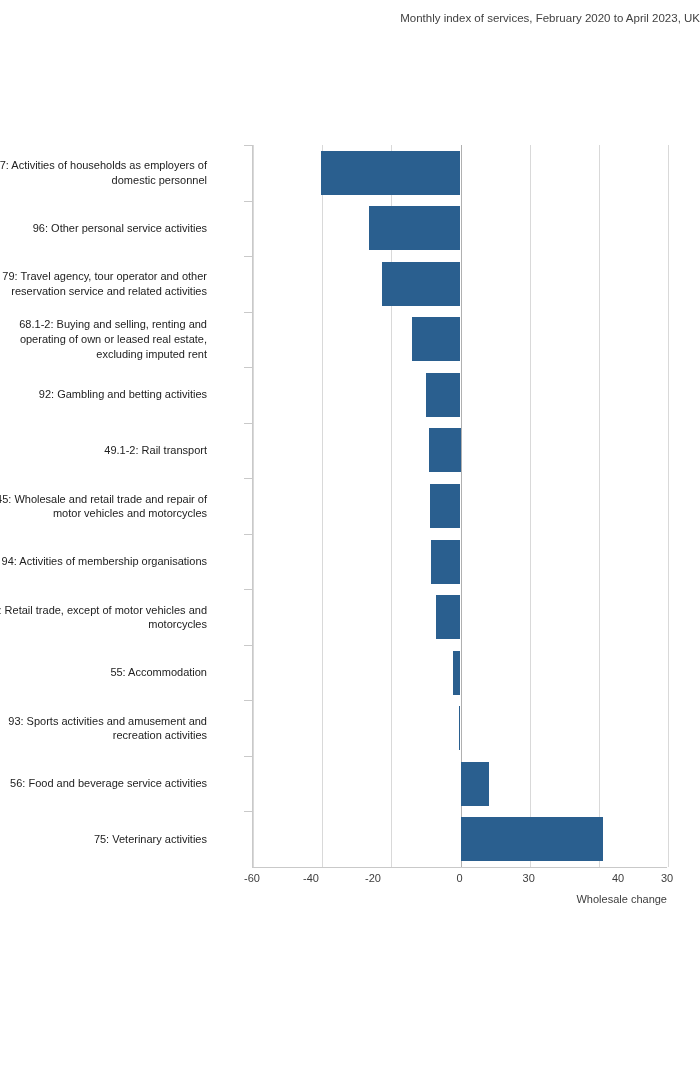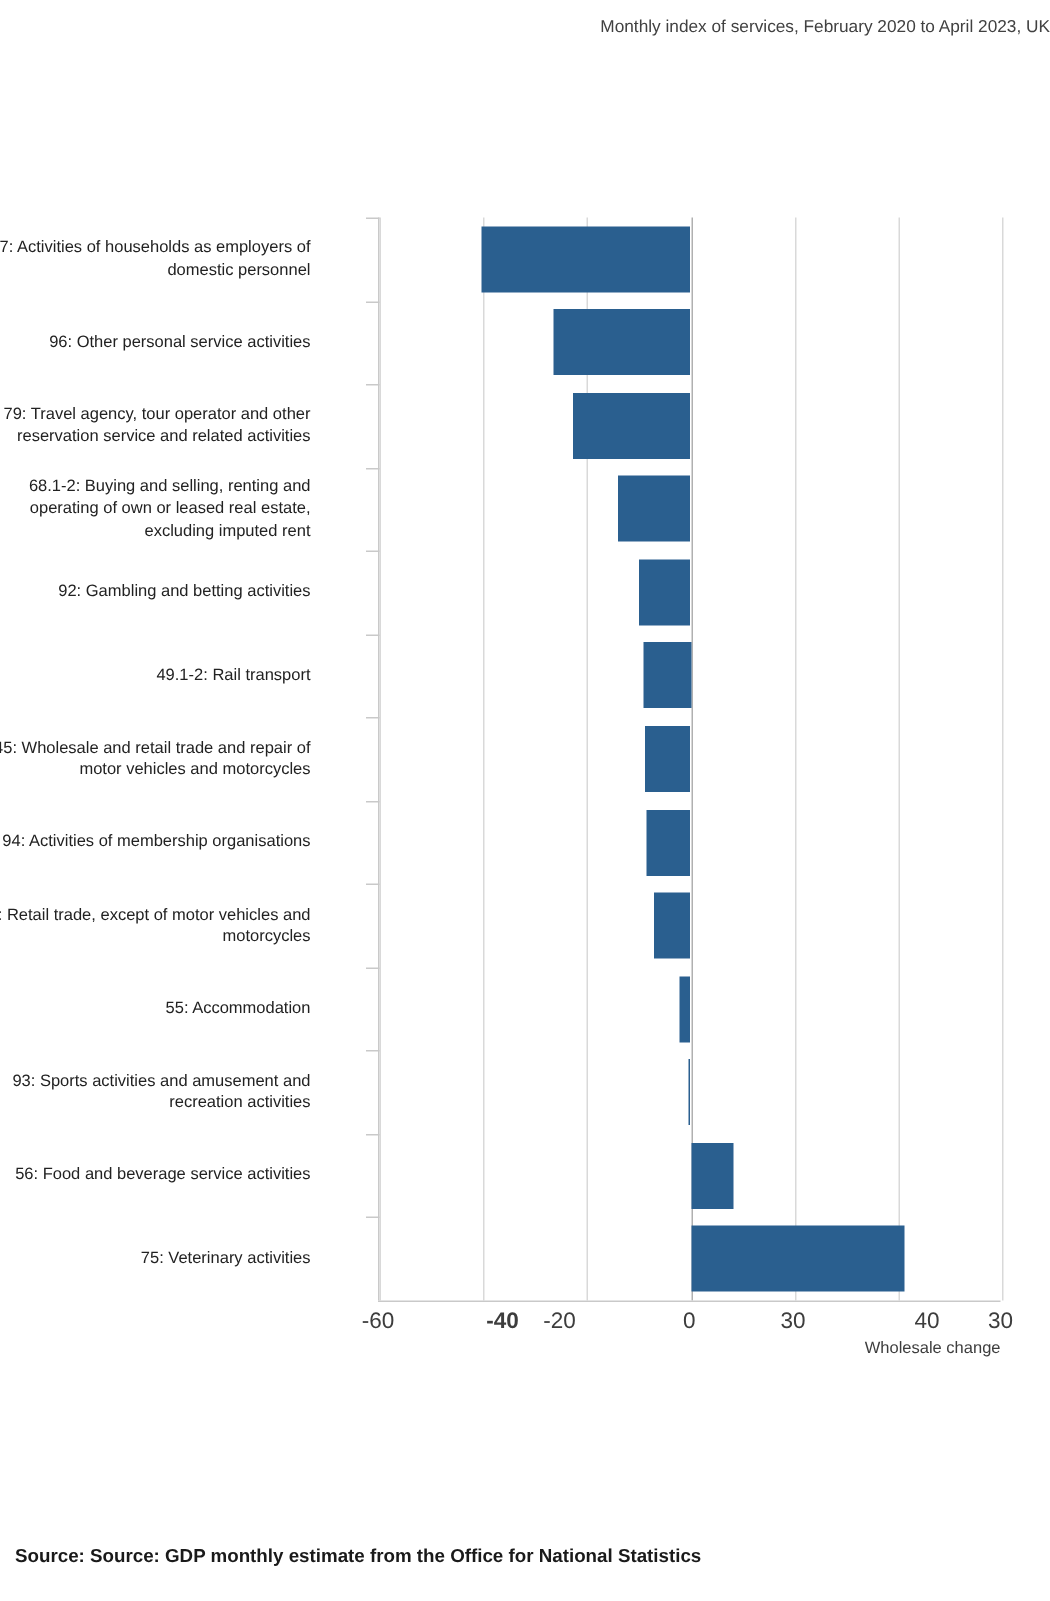--- a/index.html
+++ b/index.html
@@ -76,21 +76,21 @@
     right: 460px;
     width: 230px;
     text-align: right;
     font-size: 11px;
     line-height: 1.33;
     color: #222;
   }
   .tick-label {
     position: absolute;
     top: 752px;
-    font-size: 15px;
+    font-size: 11px;
     color: #3d3d3d;
     transform: translateX(-50%);
     white-space: nowrap;
   }
   .xaxis-title {
     position: absolute;
     top: 773px;
     right: 33px;
     font-size: 11px;
     color: #3d3d3d;
@@ -156,24 +156,23 @@
         <div class="row-sep" style="top: 610.923px;"></div>
         <div class="bar" title="56: Food and beverage service activities: 8.2" style="left: 207.5px; width: 28.3583px; top: 616.692px; height: 44px; background: rgb(42, 95, 143);"></div>
         <div class="cat-label" style="top: 631.192px;">56: Food and beverage service activities</div>
         <div class="row-sep" style="top: 666.462px;"></div>
         <div class="bar" title="75: Veterinary activities: 41.3" style="left: 207.5px; width: 142.829px; top: 672.231px; height: 44px; background: rgb(42, 95, 143);"></div>
         <div class="cat-label" style="top: 686.731px;">75: Veterinary activities</div>
       </div>
     <div class="axis-bottom"></div>
     <div id="ticks">
         <div class="tick-label" style="left: 252px;">-60</div>
-        <div class="tick-label" style="left: 335px; font-weight: bold;">-40</div>
+        <div class="tick-label" style="left: 311px;">-40</div>
         <div class="tick-label" style="left: 373px;">-20</div>
         <div class="tick-label" style="left: 459.5px;">0</div>
         <div class="tick-label" style="left: 528.667px;">30</div>
         <div class="tick-label" style="left: 618px;">40</div>
         <div class="tick-label" style="left: 667px;">30</div>
       </div>
     <div class="xaxis-title">Wholesale change</div>
   </div>
 
-  <div class="source">Source: Source: GDP monthly estimate from the Office for National Statistics</div>
 </div>
 
 </body></html>

